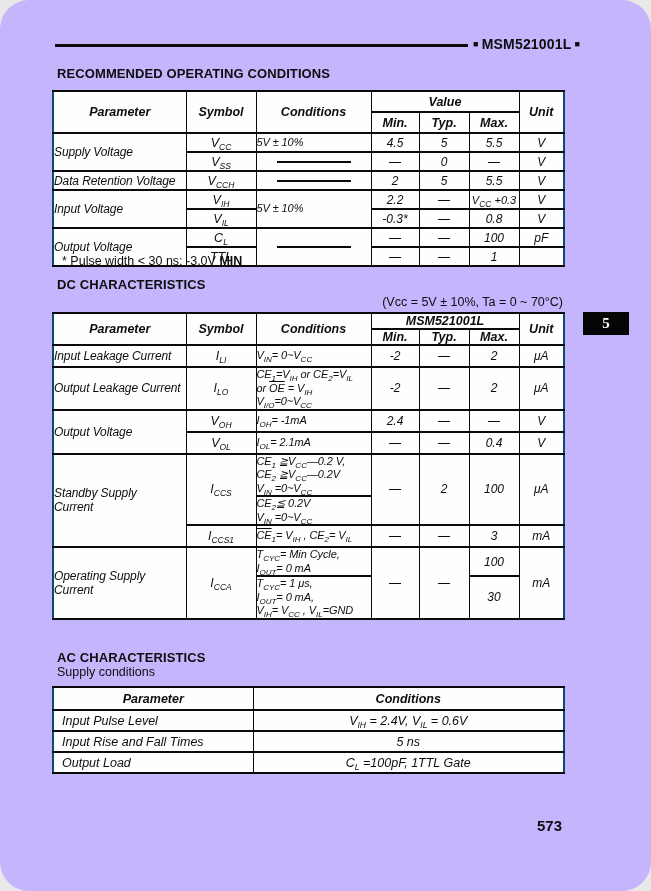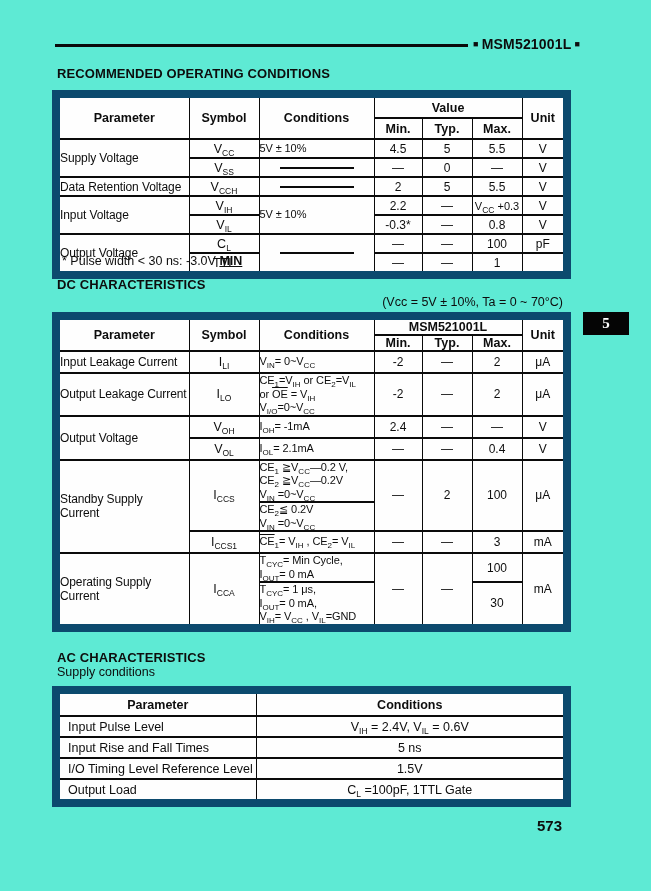--- a/index.html
+++ b/index.html
@@ -1,32 +1,32 @@
 <!DOCTYPE html>
 <html><head>
 <meta charset="utf-8">
 <style>
   html,body{margin:0;padding:0;background:#e8e8e8;}
-  .page{position:relative;width:651px;height:891px;background:#5eead4;margin:0 auto;
-        font-family:"Liberation Sans",sans-serif;color:#0d0d0d;overflow:hidden;}
+  .page{position:relative;width:651px;height:891px;background:#c4b5fd;margin:0 auto;
+        font-family:"Liberation Sans",sans-serif;color:#0d0d0d;overflow:hidden;border-radius:29px;}
   
   .top-rule{position:absolute;left:55px;top:44px;width:413px;height:3px;background:#0a0a0a;}
   .brand{position:absolute;left:470px;top:36px;font-weight:bold;font-size:14px;letter-spacing:.2px;white-space:nowrap;}
   .sq{font-size:9px;vertical-align:2px;margin:0 3px;}
   
   .h{position:absolute;font-weight:bold;font-size:13px;letter-spacing:.1px;white-space:nowrap;}
   .sub-h{position:absolute;font-size:12.5px;white-space:nowrap;}
   .note-right{position:absolute;left:245px;top:295px;width:318px;text-align:right;font-size:12.5px;white-space:nowrap;}
   .footnote{position:absolute;left:62px;top:254px;font-size:12.5px;white-space:nowrap;}
   .footnote b{font-weight:bold;text-decoration:underline;}
   
   .t{position:absolute;border-collapse:collapse;table-layout:fixed;width:511px;background:#fefefe;}
   .t th,.t td{border:1px solid #0a0a0a;border-top-width:2px;border-bottom-width:2px;padding:0;vertical-align:middle;}
   .t th{font-weight:bold;text-align:center;font-size:12.5px;}
-  .t{border:8px solid #0c4a6e;}
+  .t{border:2px solid #0c4a6e;font-style:italic;}
   .pl{text-align:left;padding-left:5px;font-size:12px;letter-spacing:-.1px;white-space:pre-line;line-height:14px;margin-top:39px;}
   .sym{text-align:center;font-size:12.5px;white-space:nowrap;}
   .cond{text-align:left;padding:2px 2px 2px 7px;font-size:11px;letter-spacing:-.1px;white-space:pre;line-height:13.5px;}
   .val,.unit{text-align:center;font-size:12px;white-space:nowrap;}
   sub{font-size:8.5px;vertical-align:-2.5px;line-height:0;letter-spacing:0;}
   .cond sub{font-size:8px;}
   .ov{text-decoration:overline;}
   .t1{left:52px;top:90px;}
   .t1 td{height:17px;}
   .t1 tr.hdr th{height:19px;}
@@ -263,24 +263,20 @@
     </tr>
     <tr>
       <td class="pl3">Input Pulse Level</td>
       <td class="cond3">V<sub>IH</sub> = 2.4V, V<sub>IL</sub> = 0.6V</td>
     </tr>
     <tr>
       <td class="pl3">Input Rise and Fall Times</td>
       <td class="cond3">5 ns</td>
     </tr>
     <tr>
-      <td class="pl3">I/O Timing Level Reference Level</td>
-      <td class="cond3">1.5V</td>
-    </tr>
-    <tr>
       <td class="pl3">Output Load</td>
       <td class="cond3">C<sub>L</sub> =100pF, 1TTL Gate</td>
     </tr>
   </tbody>
     </table>
 
   <div class="pagenum">573</div>
 
 </div>
 

